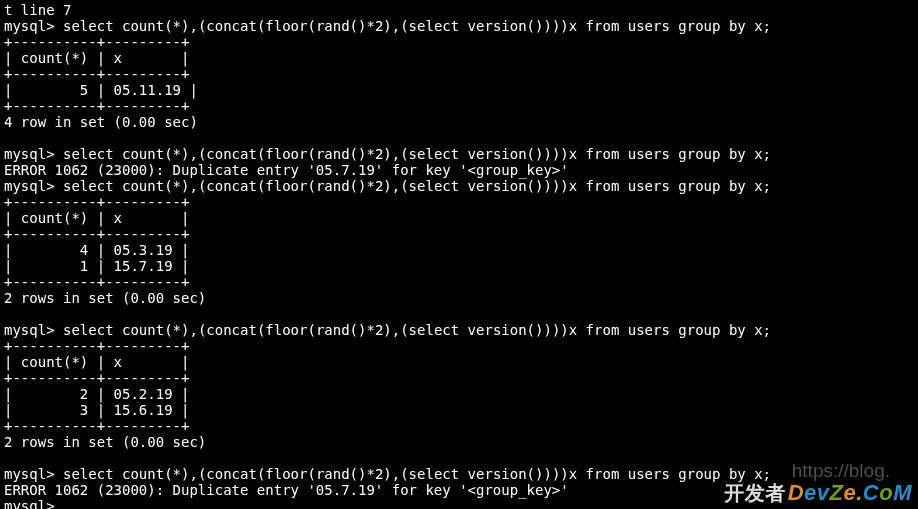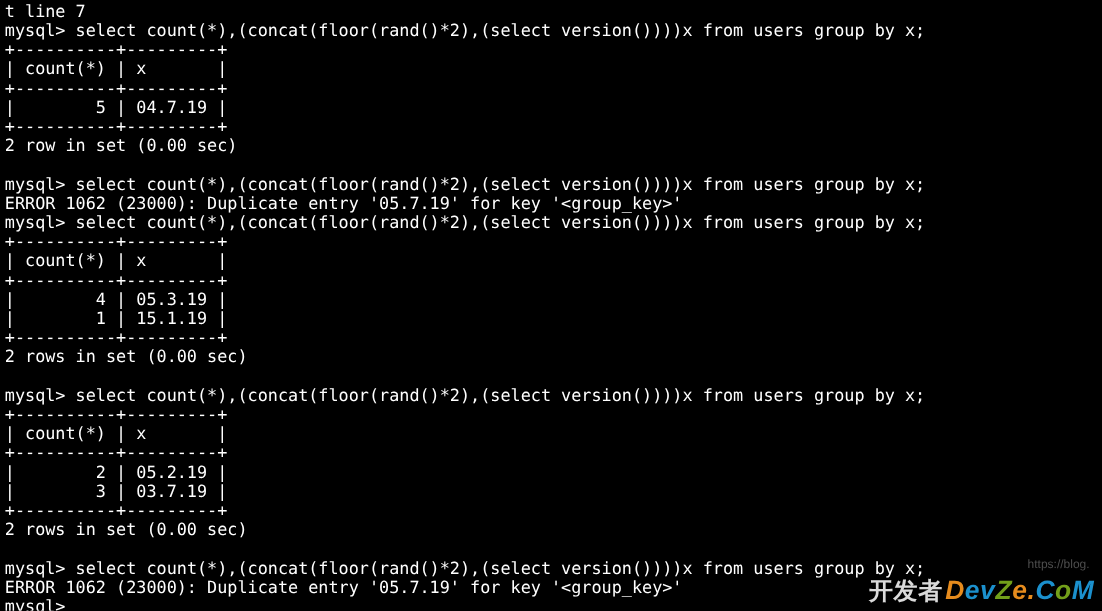--- a/index.html
+++ b/index.html
@@ -46,60 +46,60 @@
   .watermark .brand .d { color: #ff9b21; }
   .watermark .brand .ev { color: #1fa0e4; }
   .watermark .brand .z { color: #7fb11d; }
   .watermark .brand .e2 { color: #ff9b21; }
   .watermark .brand .dot { color: #ff9b21; }
   .watermark .brand .c { color: #1fa0e4; }
   .watermark .brand .o { color: #7fb11d; }
   .watermark .brand .m { color: #1fa0e4; }
   .url-over {
     position: absolute;
-    right: 10px;
+    right: 28px;
     bottom: 30px;
     color: #8c8c8c;
     opacity: 0.55;
-    font-size: 10px;
+    font-size: 19px;
     font-family: Arial, sans-serif;
     z-index: 0;
     pointer-events: none;
     text-align: right;
   }
 </style>
 </head>
 <body>
 
 <pre class="terminal"><span>t line 7</span>
 <span>mysql&gt;</span> <span>select count(*),(concat(floor(rand()*2),(select version())))x from users group by x;</span>
 <span>+----------+---------+</span>
 <span>| count(*) | x       |</span>
 <span>+----------+---------+</span>
-<span>|        5 | 04.7.19 |</span>
+<span>|        5 | 05.11.19 |</span>
 <span>+----------+---------+</span>
-<span>2 row in set (0.00 sec)</span>
+<span>4 row in set (0.00 sec)</span>
 
 <span>mysql&gt;</span> <span>select count(*),(concat(floor(rand()*2),(select version())))x from users group by x;</span>
 <span>ERROR 1062 (23000): Duplicate entry '05.7.19' for key '&lt;group_key&gt;'</span>
 <span>mysql&gt;</span> <span>select count(*),(concat(floor(rand()*2),(select version())))x from users group by x;</span>
 <span>+----------+---------+</span>
 <span>| count(*) | x       |</span>
 <span>+----------+---------+</span>
 <span>|        4 | 05.3.19 |</span>
-<span>|        1 | 15.1.19 |</span>
+<span>|        1 | 15.7.19 |</span>
 <span>+----------+---------+</span>
 <span>2 rows in set (0.00 sec)</span>
 
 <span>mysql&gt;</span> <span>select count(*),(concat(floor(rand()*2),(select version())))x from users group by x;</span>
 <span>+----------+---------+</span>
 <span>| count(*) | x       |</span>
 <span>+----------+---------+</span>
 <span>|        2 | 05.2.19 |</span>
-<span>|        3 | 03.7.19 |</span>
+<span>|        3 | 15.6.19 |</span>
 <span>+----------+---------+</span>
 <span>2 rows in set (0.00 sec)</span>
 
 <span>mysql&gt;</span> <span>select count(*),(concat(floor(rand()*2),(select version())))x from users group by x;</span>
 <span>ERROR 1062 (23000): Duplicate entry '05.7.19' for key '&lt;group_key&gt;'</span>
 <span>mysql&gt;</span> </pre>
 
 <div class="url-over">https://blog.</div>
 
 <div class="watermark">

